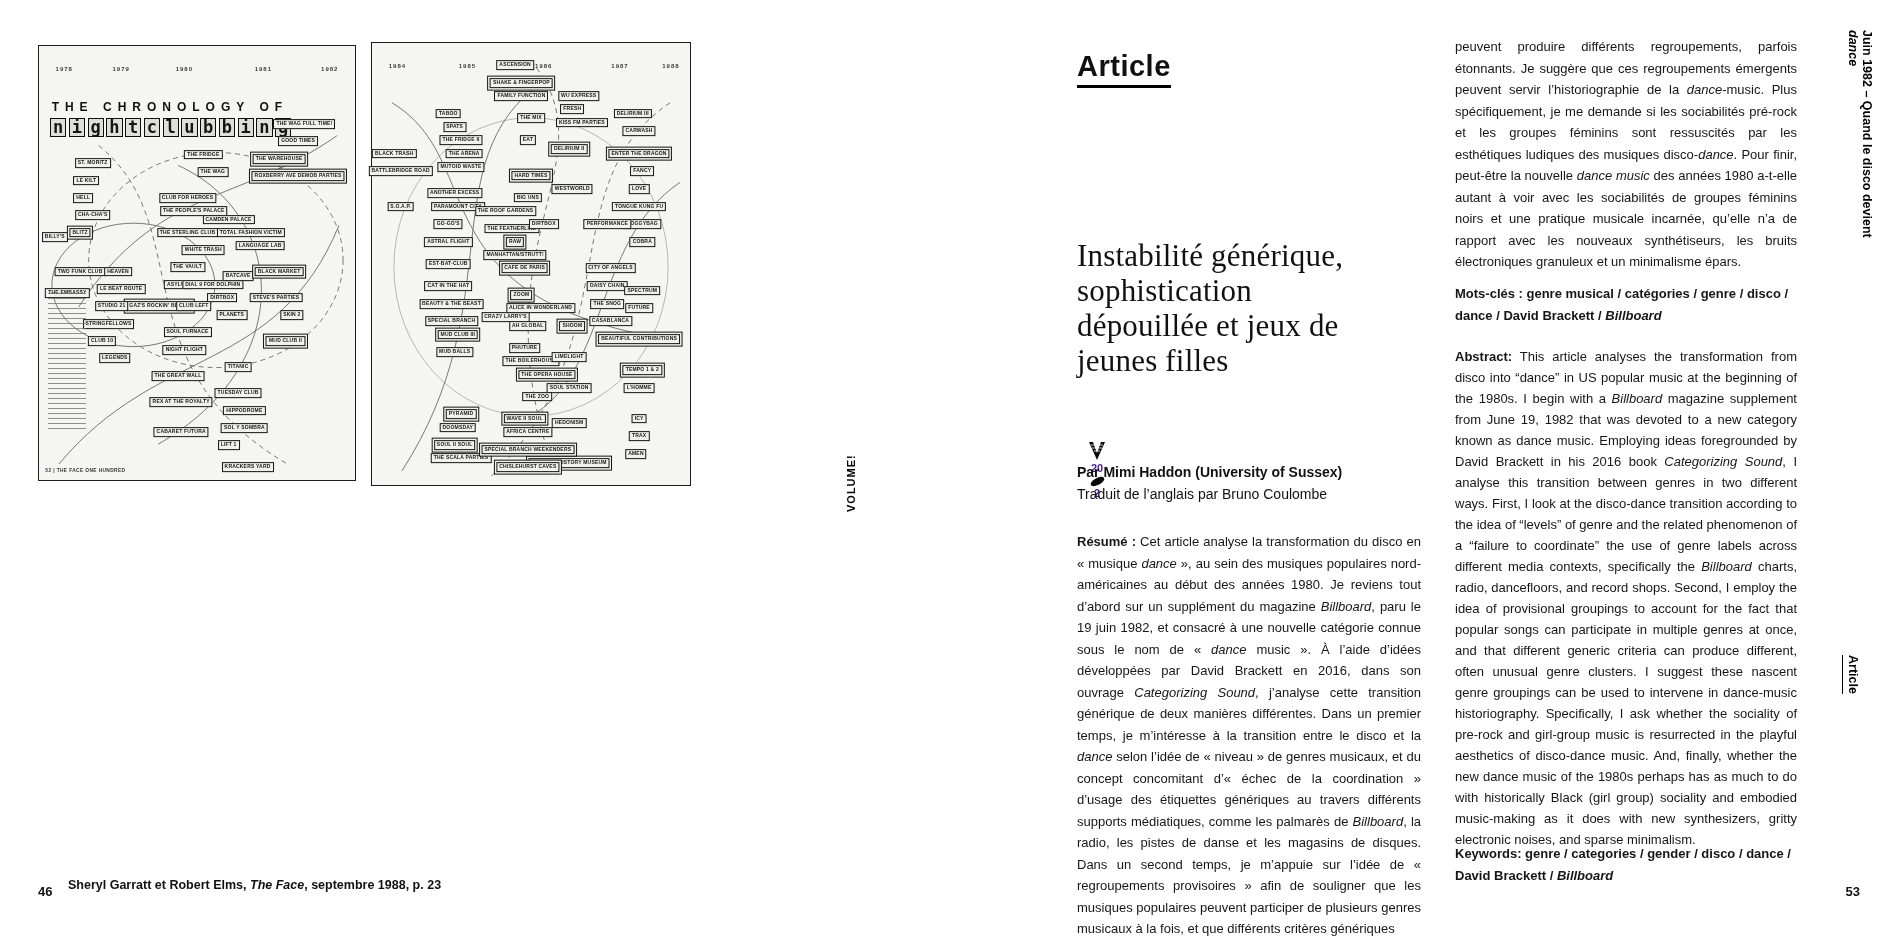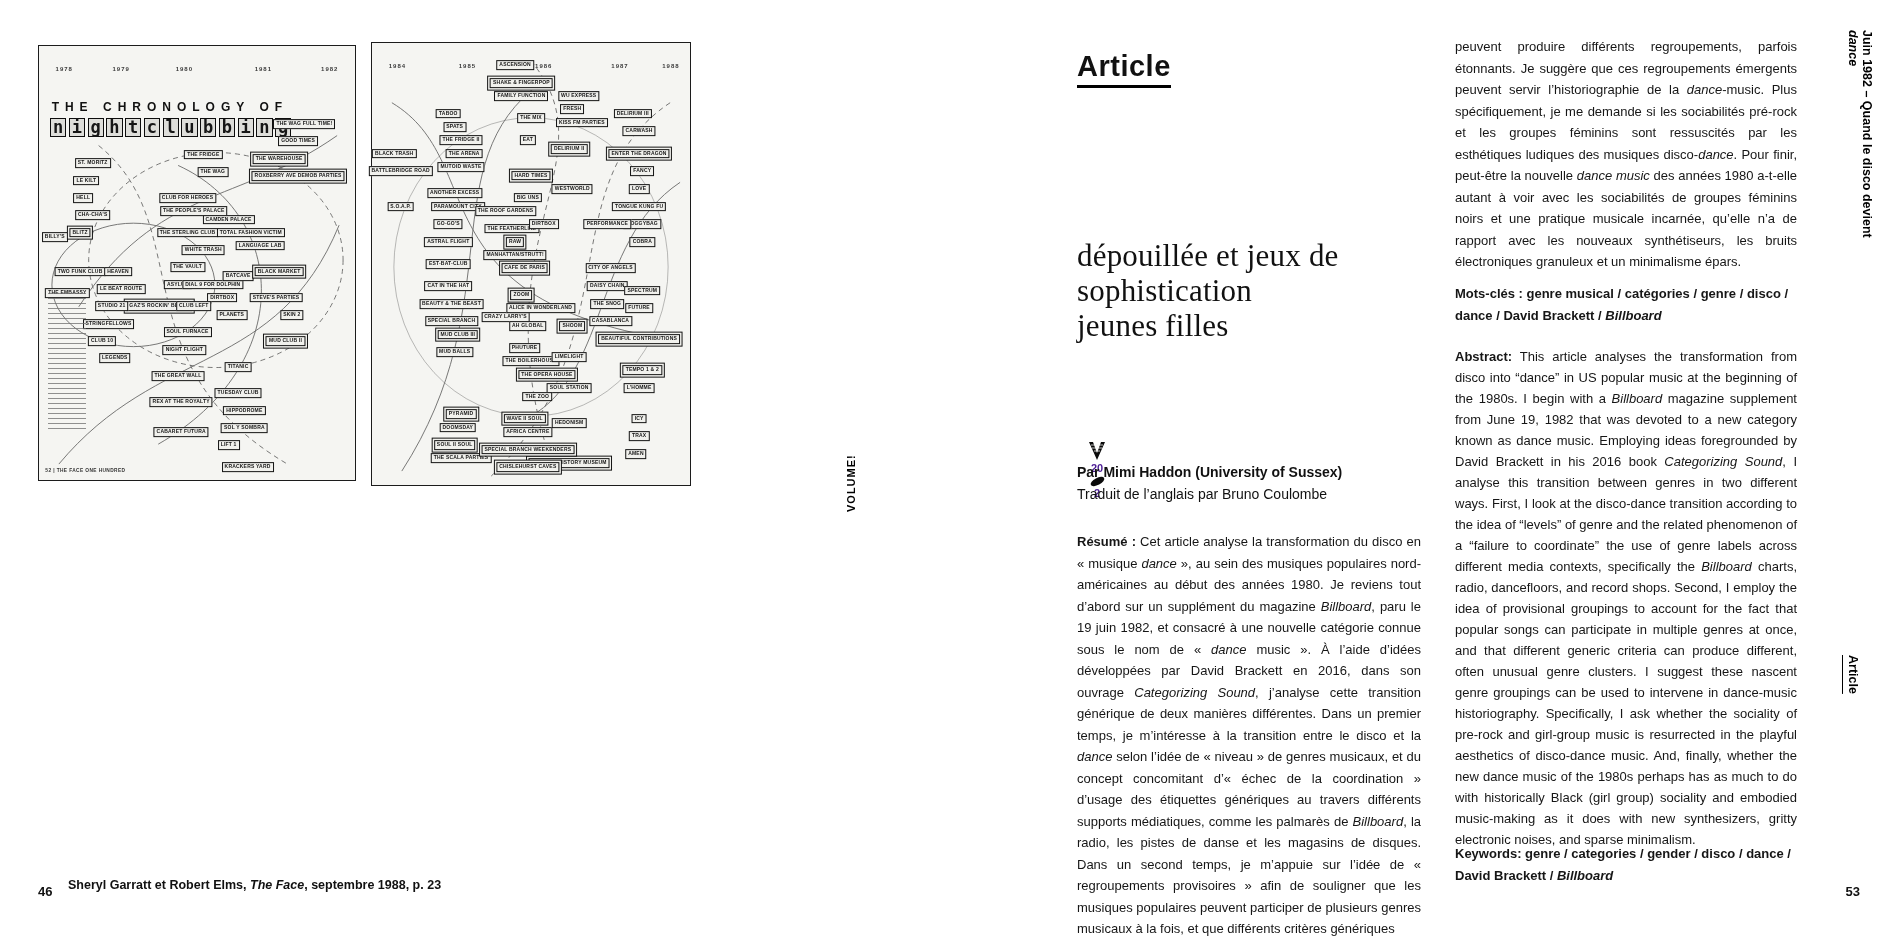--- a/index.html
+++ b/index.html
@@ -251,22 +251,23 @@
   <div id="caption">
     <div>Sheryl Garratt et Robert Elms, <i>The Face</i>, septembre 1988, p. 23</div>
   </div>
 
   <div class="col1" id="article-heading">
     <span>Article</span>
   </div>
 
 
   <div class="col1" id="subtitle-block">
+    <div>Instabilité générique,</div>
+    <div>sophistication</div>
     <div>dépouillée et jeux de</div>
-    <div>sophistication</div>
     <div>jeunes filles</div>
   </div>
 
   <div id="badge">
     <svg width="18" height="20" viewBox="0 0 18 20">
       <path d="M1,1 L9,19 L17,1 L13,1 L9,12 L5,1 Z" fill="#0a0a0a"></path>
       <path d="M3,4 L15,4 M4,7 L14,7 M6,10 L12,10" stroke="#f5f5f2" stroke-width="0.8"></path>
     </svg>
     <div class="num">20</div>
     <div class="leaf"></div>

